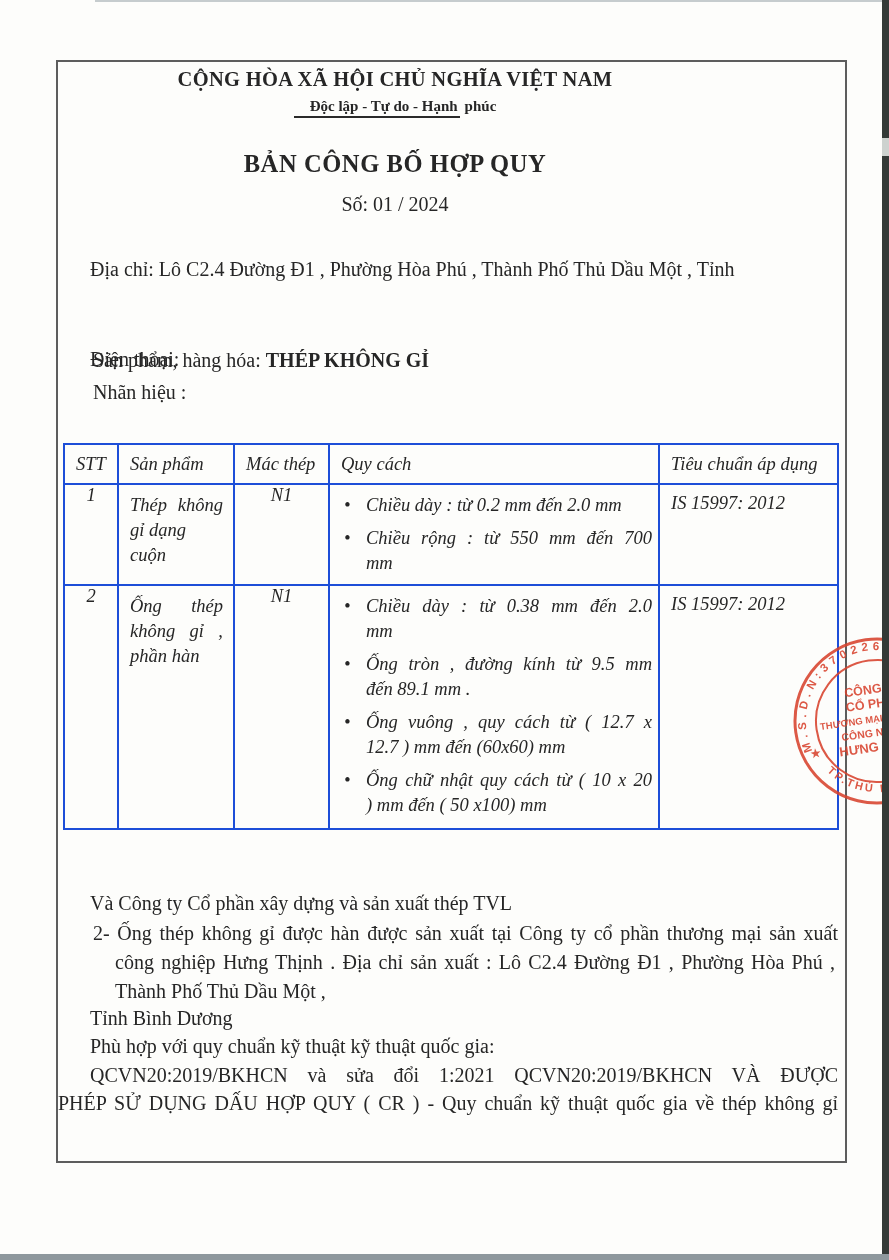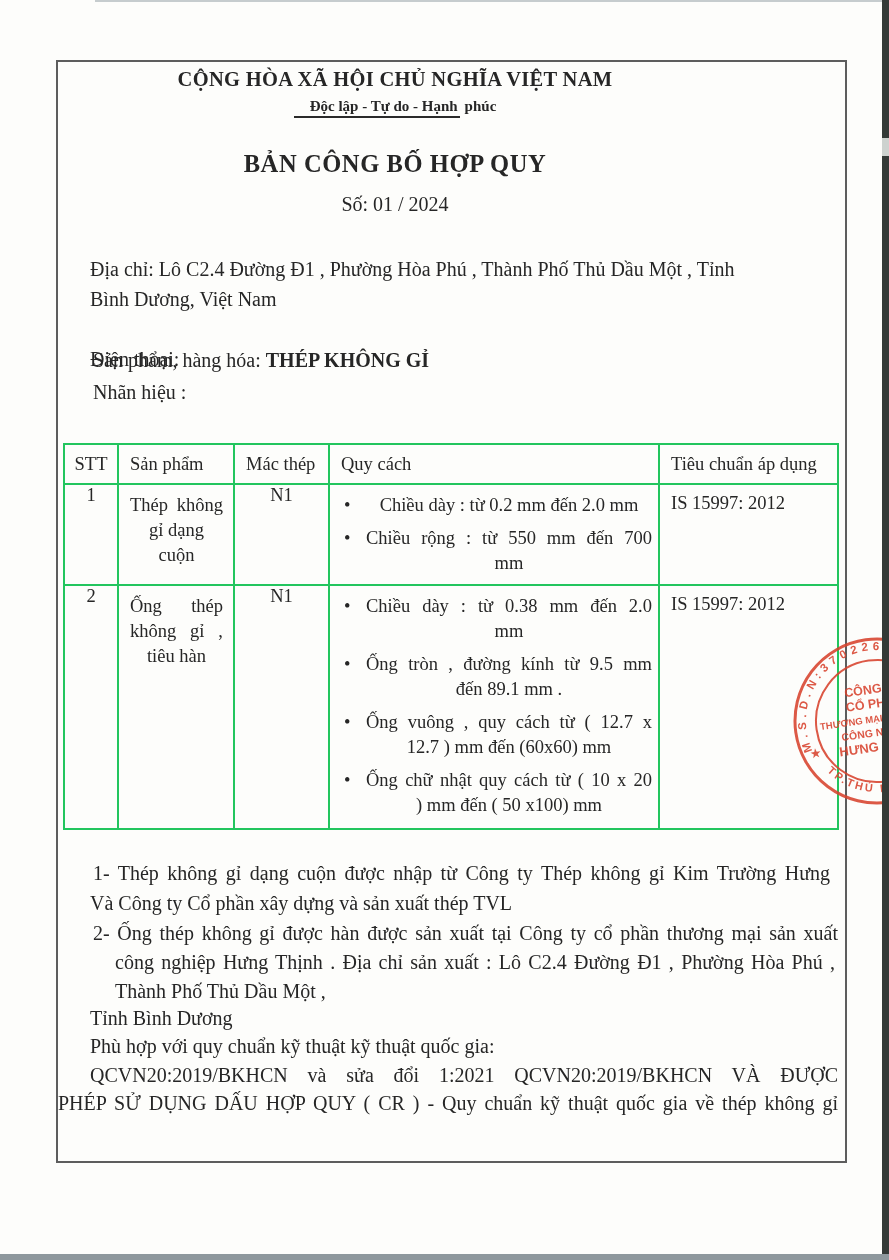--- a/index.html
+++ b/index.html
@@ -30,35 +30,35 @@
   .org   { left:90px; top:226px; }
   .addr1 { left:90px; top:256px; }
   .addr2 { left:90px; top:286px; }
   .phone { left:90px; top:316px;margin-top:30px; }
   .product { left:93px; top:347px; }
   .product b { font-weight:bold; }
   .brand { left:93px; top:379px; }
   .intro { left:93px; top:410px; }
   
   table.spec { position:absolute; left:63px; top:443px; border-collapse:collapse; table-layout:fixed; font-size:18.5px; color:#262626; }
-  table.spec td { border:2px solid #22c55e; vertical-align:top; padding:0; }
+  table.spec td { border:2px solid #1d4ed8; vertical-align:top; padding:0;font-style:italic; }
   col.c1{width:54px;} col.c2{width:116px;} col.c3{width:95px;} col.c4{width:330px;} col.c5{width:179px;}
   tr.hrow td { height:38px; vertical-align:middle; }
   tr.hrow .hl { padding-left:11px;margin-top:28px; }
   .cctr { text-align:center; }
   tr.r1 td { height:91px; }
   tr.r2 td { height:234px; }
   .pt { padding-top:8px; }
   .sanpham { padding:8px 10px 0 11px !important; line-height:25px; }
   .tieu { padding:8px 4px 0 11px !important; }
   .quycach { padding:8px 6px 0 10px !important; line-height:25px; }
   .qitem { display:flex; margin-bottom:8px; }
   .qdot { width:22px; flex:none; padding-left:4px; }
   .qlines { flex:1; min-width:0; }
-  .tline { text-align:center; }
+  .tline { text-align:left; }
   .tline.just { text-align:justify; text-align-last:justify; }
   .just1 { text-align:justify; text-align-last:justify; }
   
   .n1l1 { left:93px; top:860px; width:737px; }
   .n1l2 { left:90px; top:890px; }
   .n2l1 { left:93px; top:920px; width:745px; }
   .n2l2 { left:115px; top:949px; width:720px; }
   .n2l3 { left:115px; top:978px; }
   .prov { left:90px; top:1005px; }
   .conf { left:90px; top:1033px; }
@@ -80,21 +80,20 @@
   <div class="abs bbox"></div>
 
   <div class="abs centerband nat-title">CỘNG HÒA XÃ HỘI CHỦ NGHĨA VIỆT NAM</div>
   <div class="abs centerband motto">
     <span class="u">Độc lập - Tự do - Hạnh</span><span class="rest">phúc</span>
   </div>
   <div class="abs centerband doc-title">BẢN CÔNG BỐ HỢP QUY</div>
   <div class="abs centerband doc-number">Số: 01 / 2024</div>
 
   <div class="abs bl addr1">Địa chỉ: Lô C2.4 Đường Đ1 , Phường Hòa Phú , Thành Phố Thủ Dầu Một , Tỉnh</div>
-  <div class="abs bl addr2">Bình Dương, Việt Nam</div>
   <div class="abs bl phone">Điện thoại:</div>
   <div class="abs bl product">
     <span>Sản phẩm, hàng hóa: </span><b>THÉP KHÔNG GỈ</b>
   </div>
   <div class="abs bl brand">Nhãn hiệu :</div>
 
   <table class="spec">
     <colgroup>
         <col class="c1">
         <col class="c2">
@@ -132,21 +131,21 @@
               </div>
         </div>
       </td>
       <td class="tieu">IS 15997: 2012</td>
     </tr>
     <tr class="r2">
       <td class="cctr pt">2</td>
       <td class="sanpham">
             <div class="tline just">Ống thép</div>
             <div class="tline just">không gỉ ,</div>
-            <div class="tline">tiêu hàn</div>
+            <div class="tline">phần hàn</div>
           </td>
       <td class="cctr pt">N1</td>
       <td class="quycach">
         <div class="qitem">
           <span class="qdot">•</span>
           <div class="qlines">
                 <div class="tline just">Chiều dày : từ 0.38 mm đến 2.0</div>
                 <div class="tline">mm</div>
               </div>
         </div>
@@ -170,21 +169,20 @@
                 <div class="tline just">Ống chữ nhật quy cách từ ( 10 x 20</div>
                 <div class="tline">) mm đến ( 50 x100) mm</div>
               </div>
         </div>
       </td>
       <td class="tieu">IS 15997: 2012</td>
     </tr>
   </tbody>
     </table>
 
-  <div class="abs wl n1l1 just1">1-  Thép không gỉ dạng cuộn được nhập từ Công ty Thép không gỉ Kim Trường Hưng</div>
   <div class="abs bl n1l2">Và Công ty Cổ phần xây dựng và sản xuất thép TVL</div>
   <div class="abs wl n2l1 just1">2-  Ống thép không gỉ được hàn được sản xuất tại Công ty cổ phần thương mại sản xuất</div>
   <div class="abs wl n2l2 just1">công nghiệp Hưng Thịnh . Địa chỉ sản xuất : Lô C2.4 Đường Đ1 , Phường Hòa Phú ,</div>
   <div class="abs bl n2l3">Thành Phố Thủ Dầu Một ,</div>
 
   <div class="abs bl prov">Tỉnh Bình Dương</div>
   <div class="abs bl conf">Phù hợp với quy chuẩn kỹ thuật kỹ thuật quốc gia:</div>
   <div class="abs wl regl1 just1">QCVN20:2019/BKHCN và sửa đổi 1:2021 QCVN20:2019/BKHCN VÀ ĐƯỢC</div>
   <div class="abs wl regl2 just1">PHÉP SỬ DỤNG DẤU HỢP QUY ( CR ) -  Quy chuẩn kỹ thuật quốc gia về thép không gỉ</div>
 

